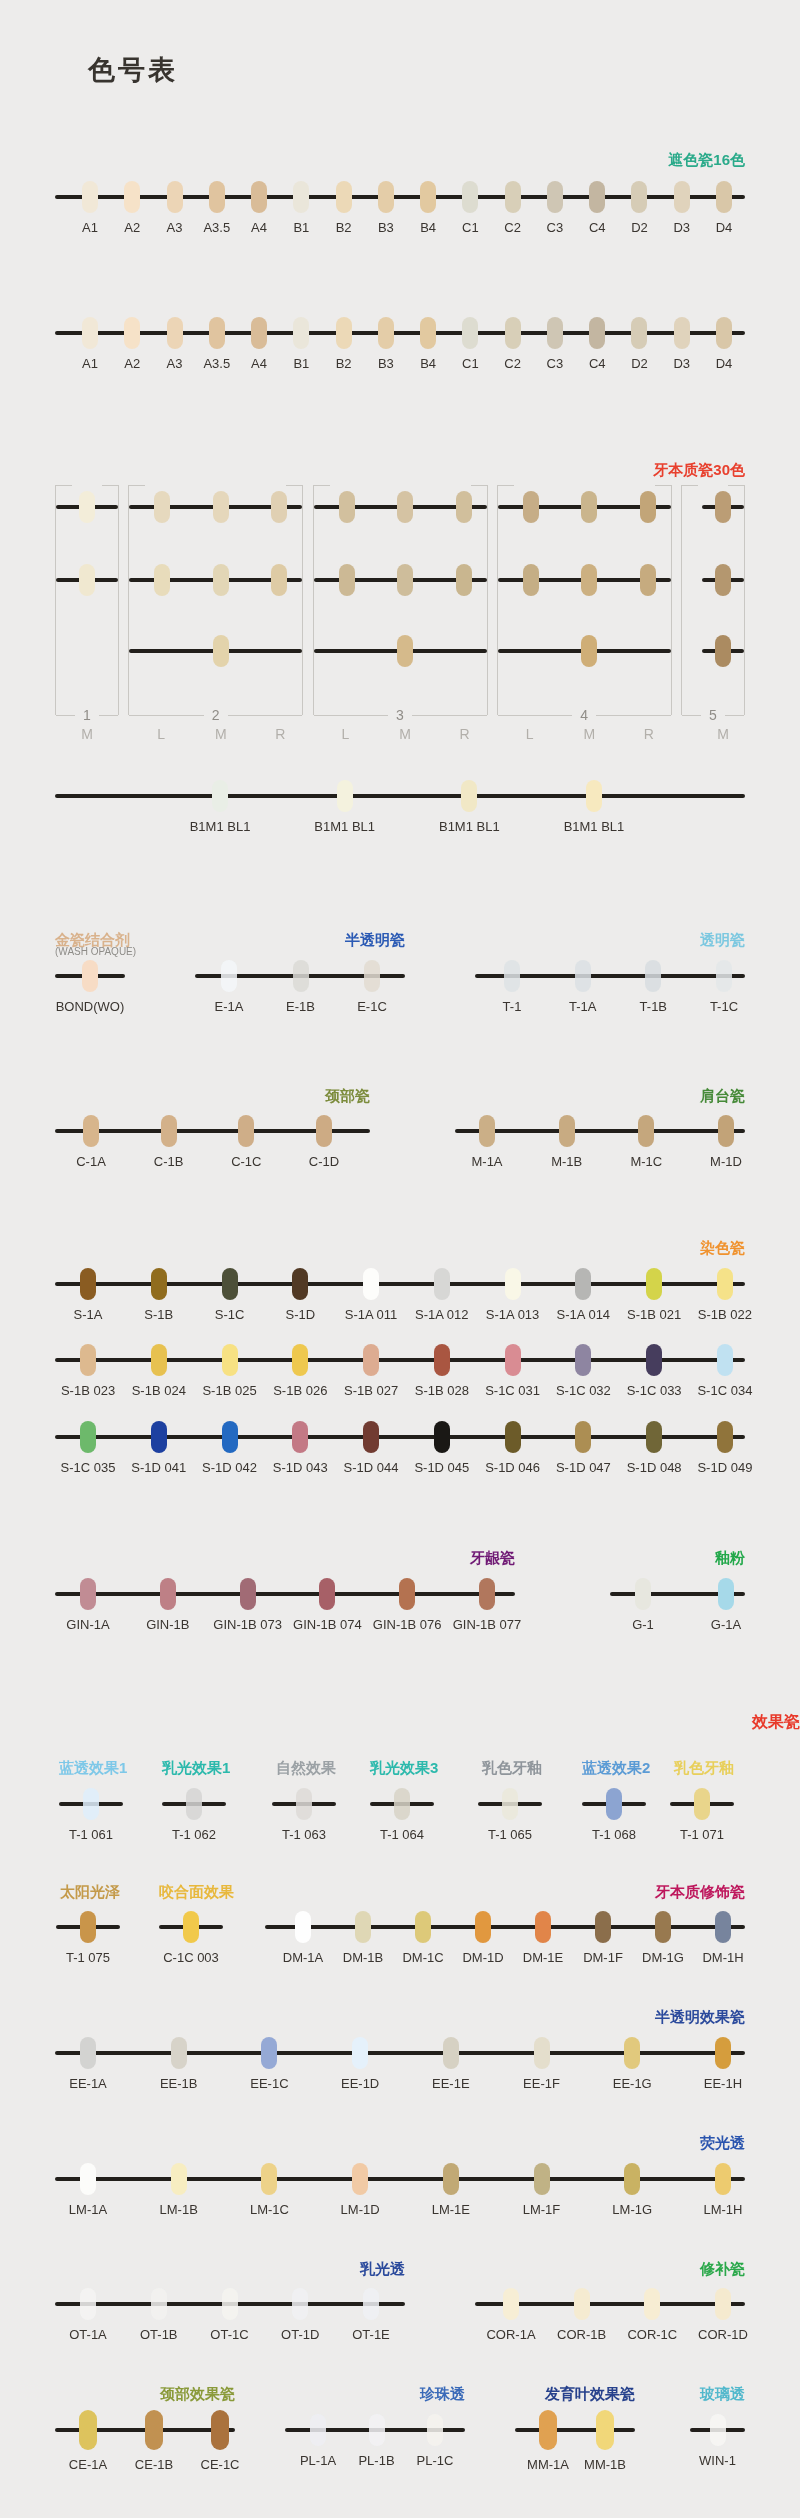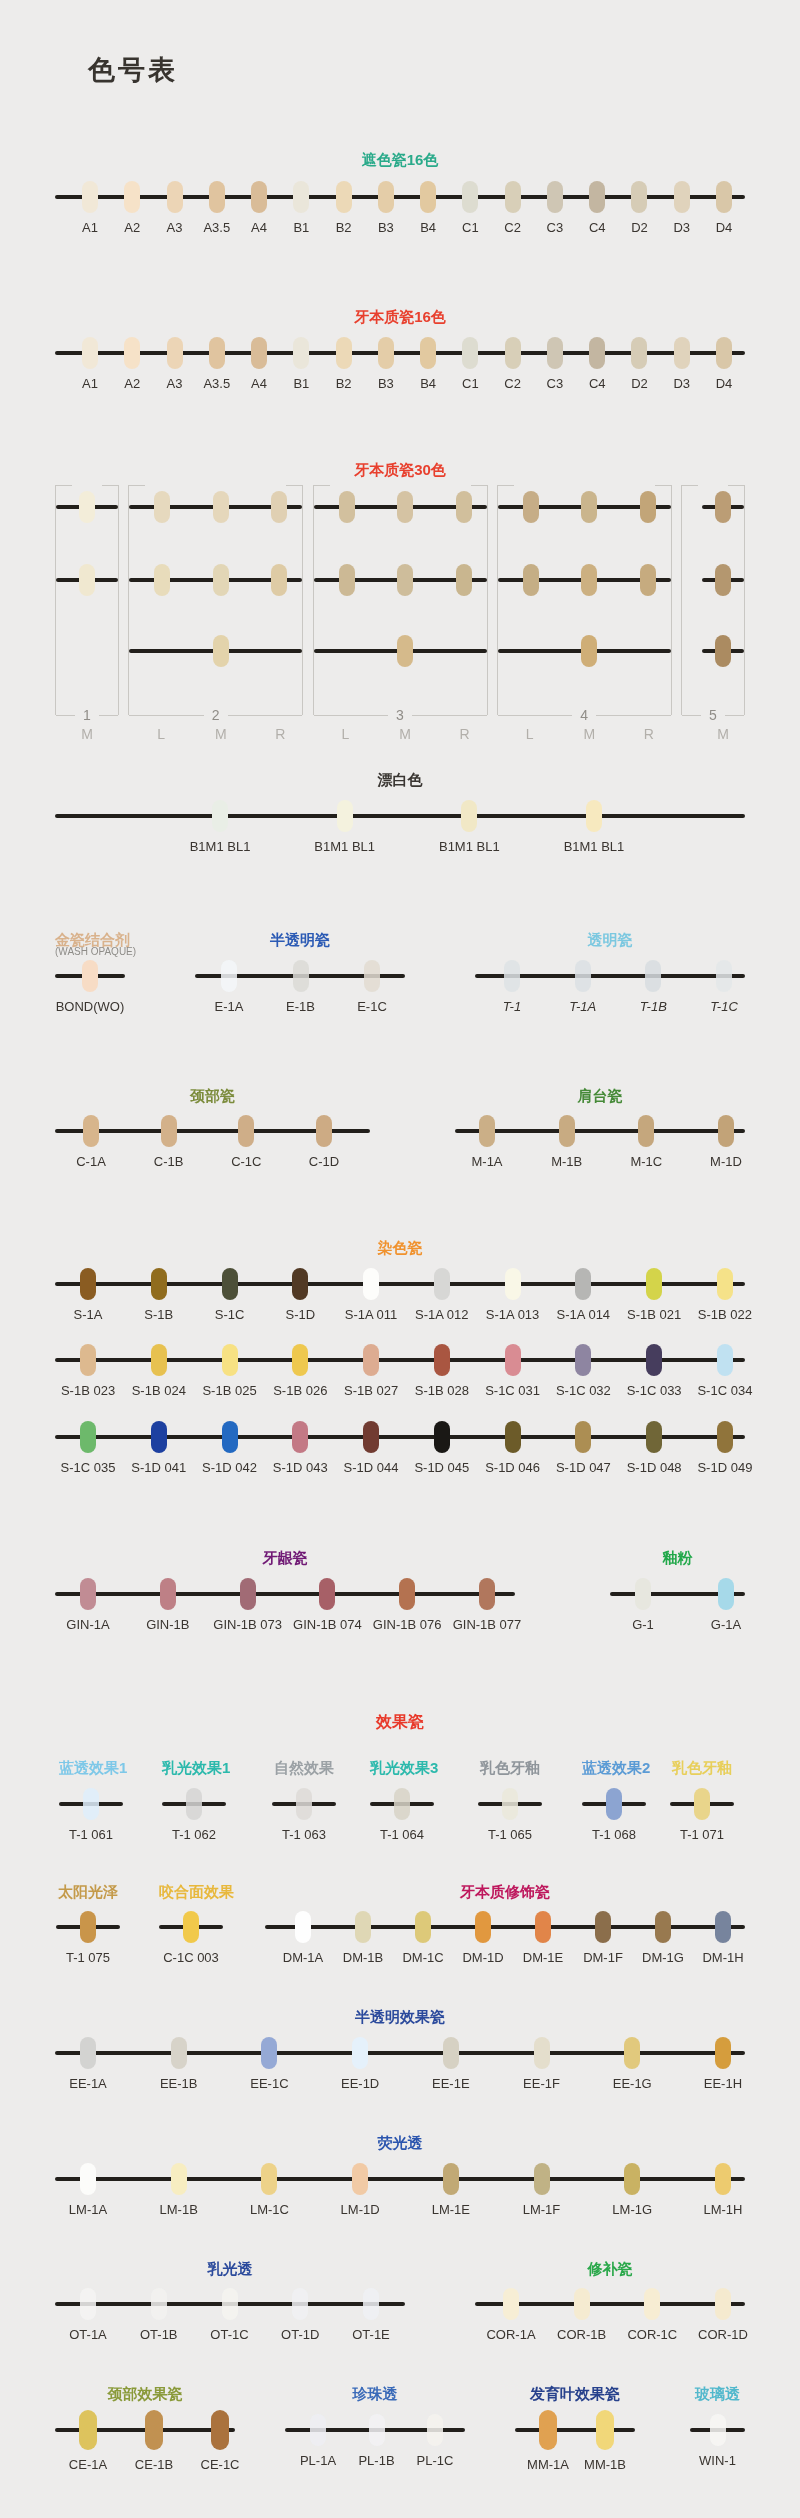--- a/index.html
+++ b/index.html
@@ -2,21 +2,21 @@
 <html><head>
 <meta charset="utf-8">
 <style>
   html,body{margin:0;padding:0;background:#edeceb;}
   .page{position:relative;width:800px;height:2518px;background:#edeceb;overflow:hidden;
         font-family:"Liberation Sans","DejaVu Sans",sans-serif;}
   .page-title{position:absolute;left:88px;top:52px;font-size:27px;font-weight:700;
         color:#38342f;letter-spacing:3px;white-space:nowrap;}
   .sec{position:absolute;}
   .sec-title{height:20px;line-height:20px;font-size:15px;font-weight:700;white-space:nowrap;}
-  .sec-title.center{text-align:center;}
+  .sec-title.center{text-align:right;}
   .sec-title.main2{font-size:16px;}
   .sec-sub{margin-top:-4px;height:12px;line-height:12px;font-size:10px;color:#8e8c88;white-space:nowrap;}
   .shade-row{position:relative;display:flex;justify-content:space-between;}
   .shade-row.centered{justify-content:center;}
   .row-line{position:absolute;left:0;right:0;top:14px;height:4px;background:#221f1b;border-radius:2px;}
   .big .row-line{top:18px;}
   .tab-col{position:relative;z-index:1;display:flex;flex-direction:column;align-items:center;width:16px;}
   .big .tab-col{width:18px;}
   .pill{width:16px;height:32px;border-radius:8px;}
   .big .pill{width:18px;height:40px;border-radius:9px;}
@@ -107,21 +107,20 @@
             <div class="pill" style="background: rgb(224, 211, 188);"></div>
             <div class="tab-label">D3</div>
           </div>
           <div class="tab-col">
             <div class="pill" style="background: rgb(217, 199, 168);"></div>
             <div class="tab-label">D4</div>
           </div>
         </div>
       </div>
       <div class="sec" style="left: 55px; top: 307px; width: 690px;">
-        <div class="sec-title center" style="color: rgb(232, 64, 46);">牙本质瓷16色</div>
         <div class="shade-row" style="padding: 0px 13px 0px 27px; margin-top: 10px;">
           <div class="row-line"></div>
           <div class="tab-col">
             <div class="pill" style="background: rgb(241, 232, 215);"></div>
             <div class="tab-label">A1</div>
           </div>
           <div class="tab-col">
             <div class="pill" style="background: rgb(246, 226, 200);"></div>
             <div class="tab-label">A2</div>
           </div>
@@ -419,21 +418,20 @@
                 <div class="seg"></div>
               </div>
             </div>
             <div class="lmr centered" style="padding-left: 20px;">
               <div class="lmr-letter">M</div>
             </div>
           </div>
         </div>
       </div>
       <div class="sec" style="left: 55px; top: 770px; width: 690px;">
-        <div class="sec-title center" style="color: rgb(58, 54, 50);">漂白色</div>
         <div class="shade-row" style="padding: 0px 143px 0px 157px; margin-top: 10px;">
           <div class="row-line"></div>
           <div class="tab-col">
             <div class="pill" style="background: rgb(233, 238, 230);"></div>
             <div class="tab-label">B1M1 BL1</div>
           </div>
           <div class="tab-col">
             <div class="pill" style="background: rgb(244, 242, 222);"></div>
             <div class="tab-label">B1M1 BL1</div>
           </div>
@@ -471,21 +469,21 @@
             <div class="tab-label">E-1B</div>
           </div>
           <div class="tab-col">
             <div class="pill" style="background: rgb(226, 220, 209);"></div>
             <div class="tab-label">E-1C</div>
           </div>
         </div>
       </div>
       <div class="sec" style="left: 475px; top: 930px; width: 270px;">
         <div class="sec-title center" style="color: rgb(124, 200, 224);">透明瓷</div>
-        <div class="shade-row tr" style="padding: 0px 13px 0px 29px; margin-top: 10px; font-style: italic;">
+        <div class="shade-row tr" style="padding: 0px 13px 0px 29px; margin-top: 10px;">
           <div class="row-line"></div>
           <div class="tab-col">
             <div class="pill" style="background: rgb(221, 227, 229);"></div>
             <div class="tab-label">T-1</div>
           </div>
           <div class="tab-col">
             <div class="pill" style="background: rgb(219, 225, 228);"></div>
             <div class="tab-label">T-1A</div>
           </div>
           <div class="tab-col">

